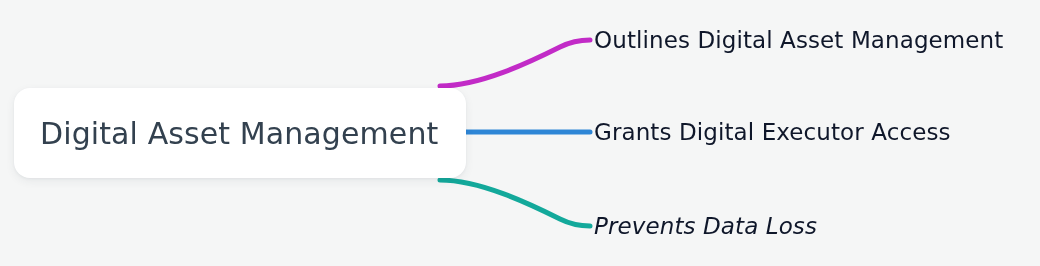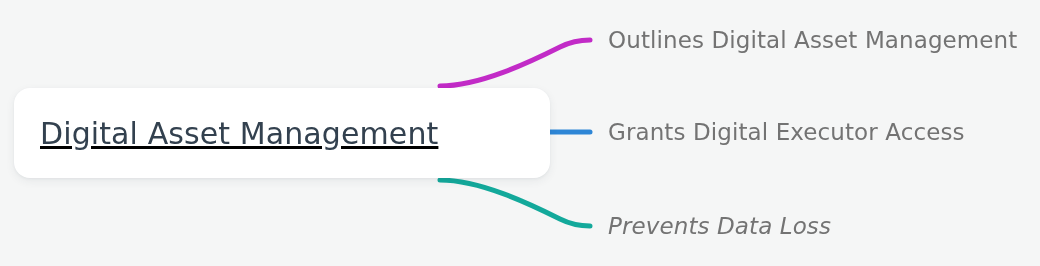--- a/index.html
+++ b/index.html
@@ -22,45 +22,44 @@
     position: absolute;
     left: 0;
     top: 0;
     width: 1040px;
     height: 266px;
   }
   #root-node {
     position: absolute;
     left: 14px;
     top: 88px;
-    width: 536px;
+    width: 452px;
     height: 90px;
     background: #ffffff;
     border-radius: 16px;
     box-shadow: 0 3px 10px rgba(40, 50, 70, 0.07),
                 0 1px 3px rgba(40, 50, 70, 0.05);
     display: flex;
     align-items: center;
     box-sizing: border-box;
     padding: 0 26px;
-    text-decoration: underline;
   }
   #root-node-label {
     font-size: 30px;
     font-weight: 400;
     color: #33414f;
     letter-spacing: 0.1px;
     white-space: nowrap;
   }
   .branch-label {
     position: absolute;
-    left: 608px;
+    left: 594px;
     font-size: 23px;
     font-weight: 400;
-    color: #737373;
+    color: #0f172a;
     white-space: nowrap;
     letter-spacing: 0.1px;
     transform: translateY(-50%);
   }
   #branch-label-0 { top: 40px; }
   #branch-label-1 { top: 132px; }
   #branch-label-2 { top: 226px; font-style: italic; }
 </style>
 </head>
 <body style="background: rgb(245, 246, 246);">

